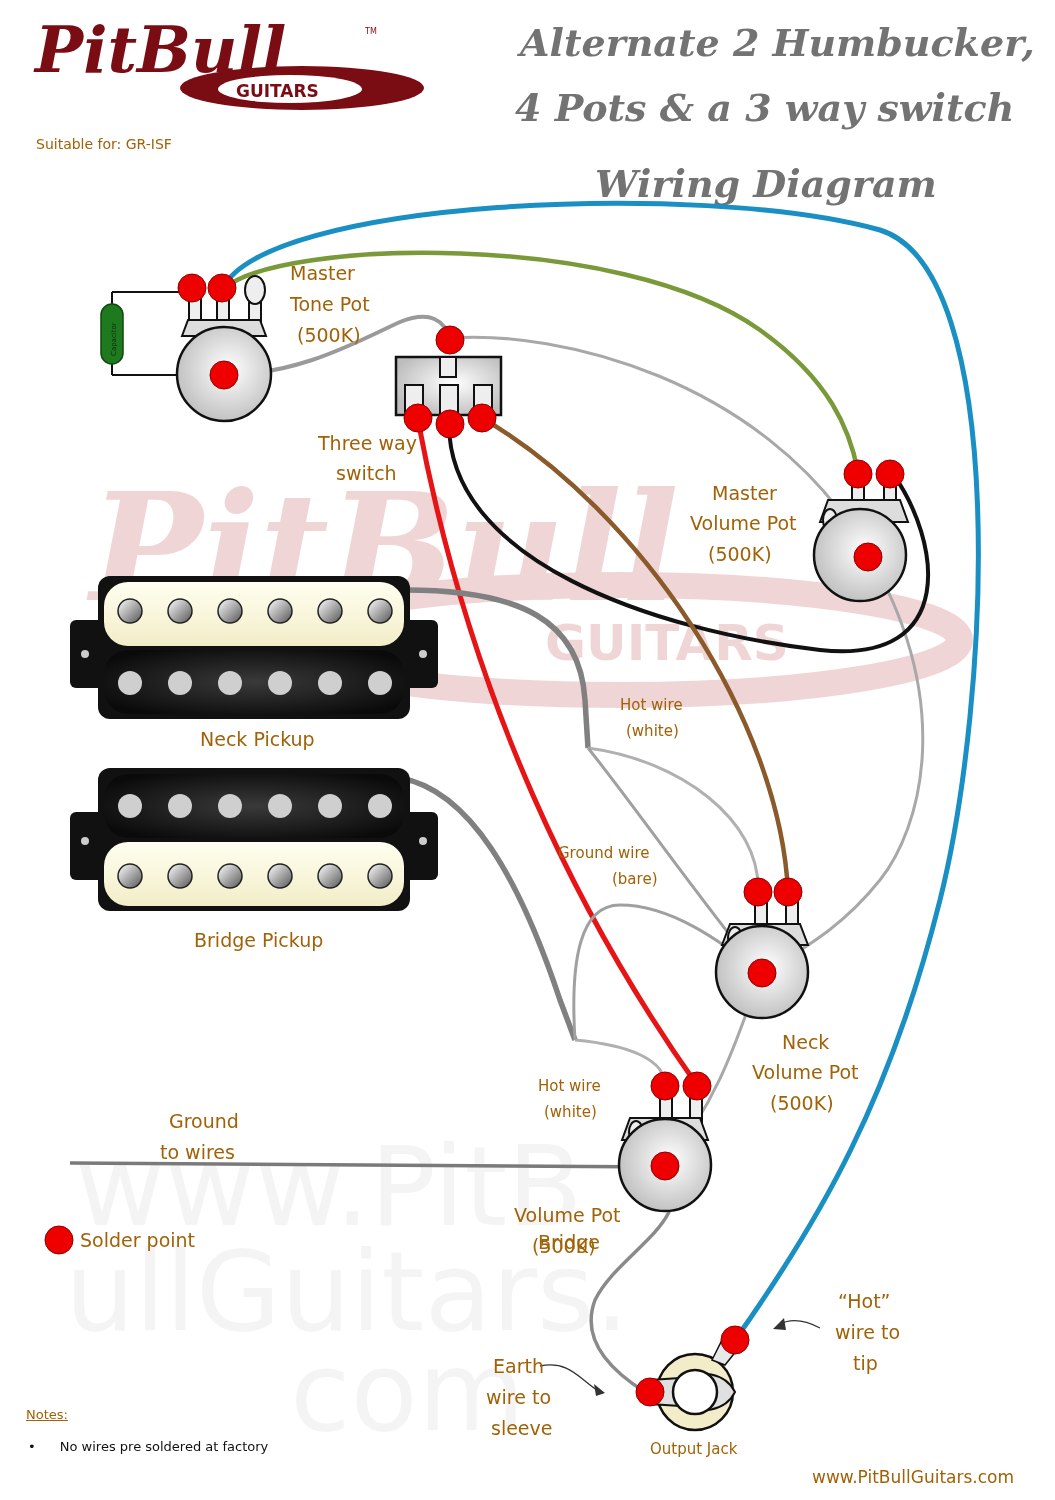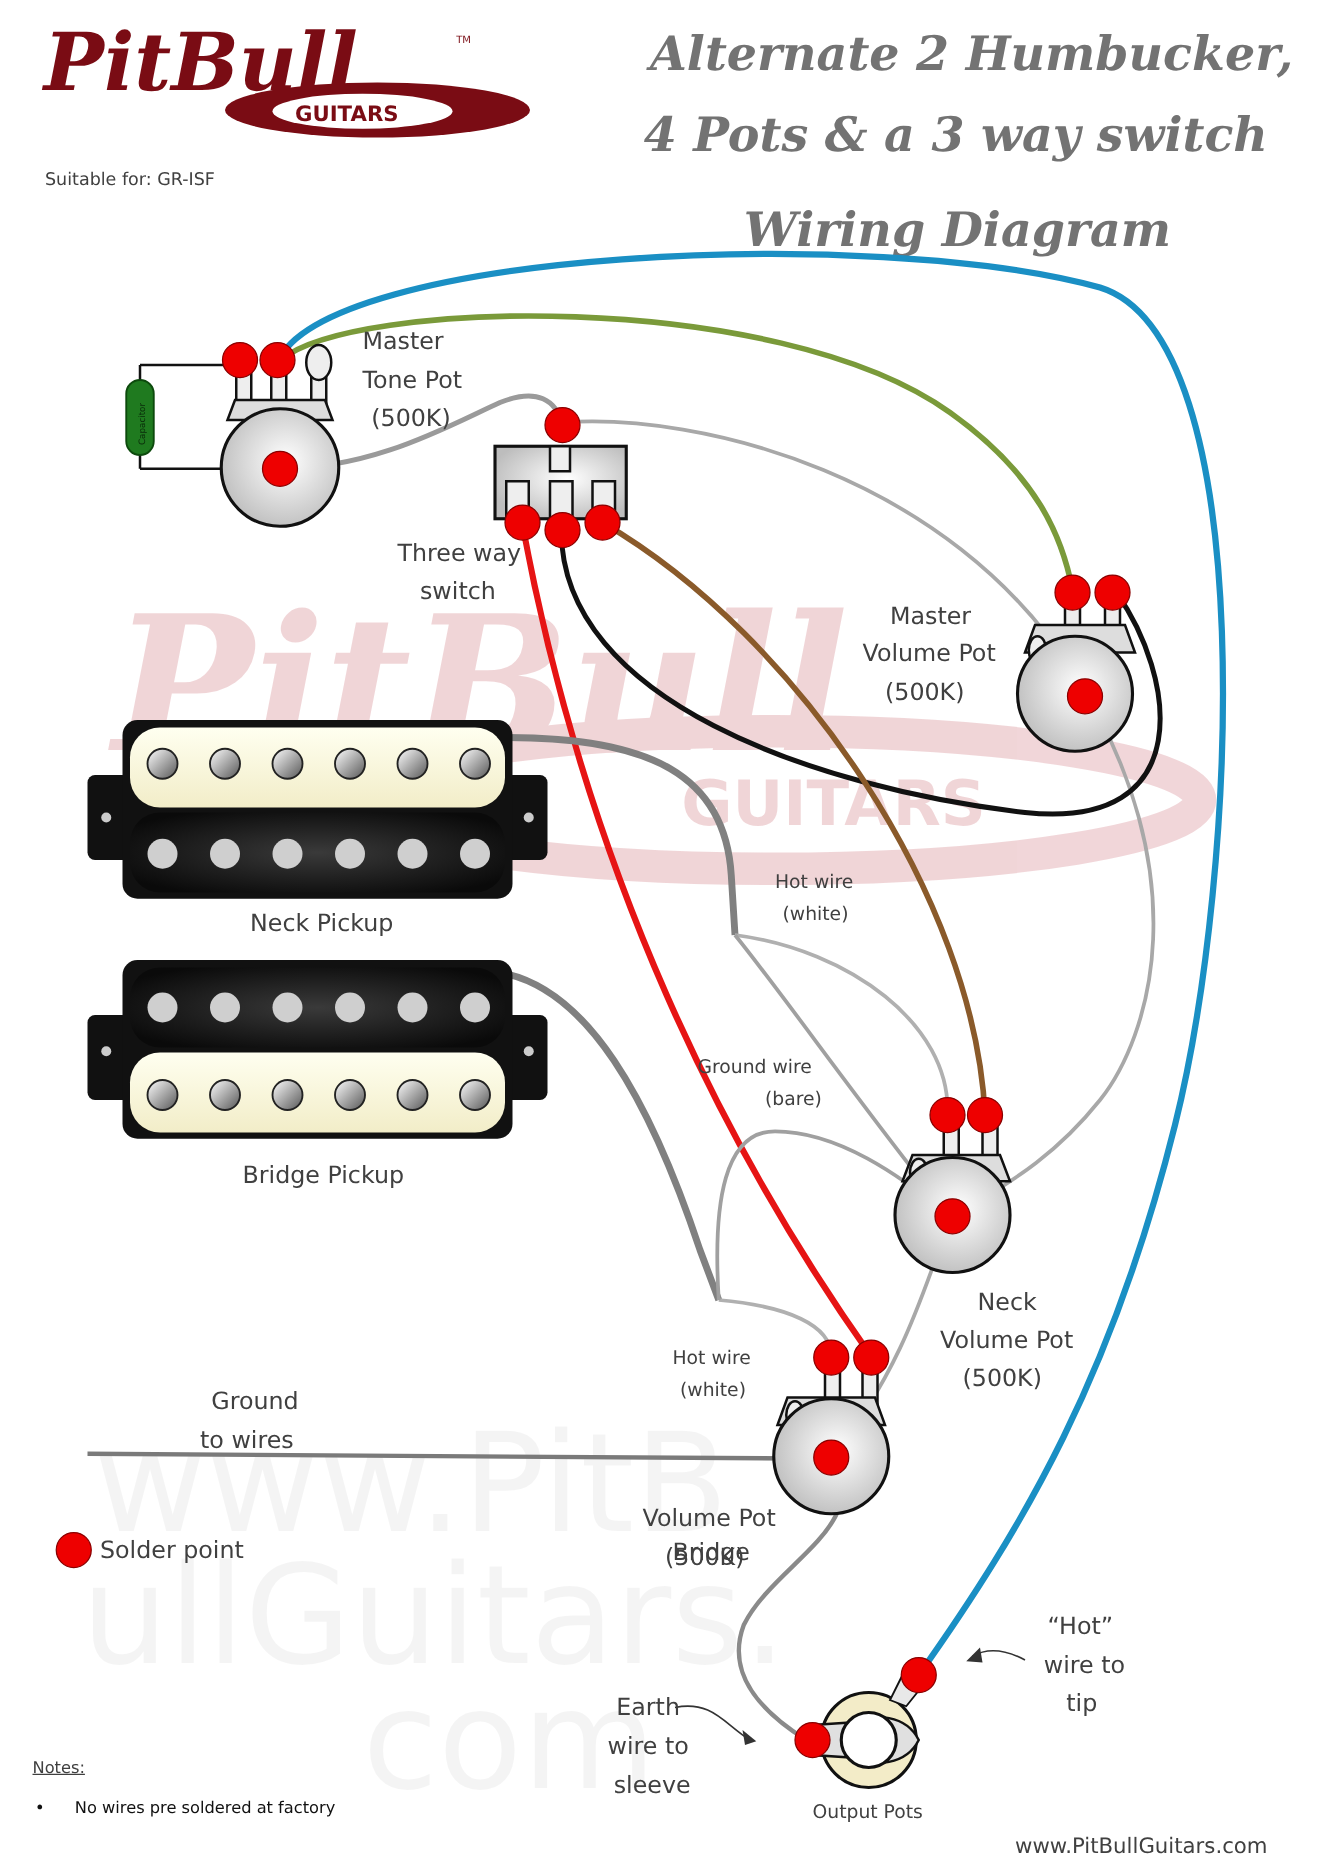--- a/index.html
+++ b/index.html
@@ -1,20 +1,20 @@
 <!DOCTYPE html>
 <html><head>
 <meta charset="utf-8">
 <style>
   html, body { margin: 0; padding: 0; background: #ffffff; }
   body { width: 1055px; height: 1500px; position: relative; overflow: hidden;
          font-family: "DejaVu Sans", sans-serif; color: #111; }
   .abs { position: absolute; }
   .label { position: absolute; font-family: "DejaVu Sans", sans-serif; font-size: 19px;
-           line-height: 30px; text-align: center; color: #404040; white-space: nowrap; }
+           line-height: 30px; text-align: center; color: #a16207; white-space: nowrap; }
   .small { font-size: 15px; line-height: 22px; }
   .title-line { position: absolute; font-family: "DejaVu Serif", serif; font-style: italic;
                 font-weight: bold; color: #737373; white-space: nowrap; }
   svg { position: absolute; left: 0; top: 0; }
   .logo-text { font-family: "DejaVu Serif", serif; font-style: italic; font-weight: bold; }
 </style>
 </head>
 <body>
 
 <svg width="1055" height="1500">
@@ -260,21 +260,21 @@
 <div class="label" style="left:80px; top:1225px; text-align:left;">Solder point</div>
 
 <div class="label" style="left:493px; top:1351px;">Earth</div>
 <div class="label" style="left:486px; top:1382px;">wire to</div>
 <div class="label" style="left:491px; top:1413px;">sleeve</div>
 
 <div class="label" style="left:838px; top:1286px;">“Hot”</div>
 <div class="label" style="left:835px; top:1317px;">wire to</div>
 <div class="label" style="left:853px; top:1348px;">tip</div>
 
-<div class="label small" style="left:650px; top:1438px;">Output Pots</div>
+<div class="label small" style="left:650px; top:1438px;">Output Jack</div>
 
 <div class="label small" style="left:26px; top:1404px; text-align:right; font-size:13px;text-decoration:underline;">Notes:</div>
 <div class="abs" style="left:28px; top:1436px; font-size:13px; line-height:22px;">
   <span>•</span>
   <span style="margin-left:20px;">No wires pre soldered at factory</span>
 </div>
 
 <div class="label" style="left:812px; top:1462px; font-size:17px;">www.PitBullGuitars.com</div>
 
 </body></html>

